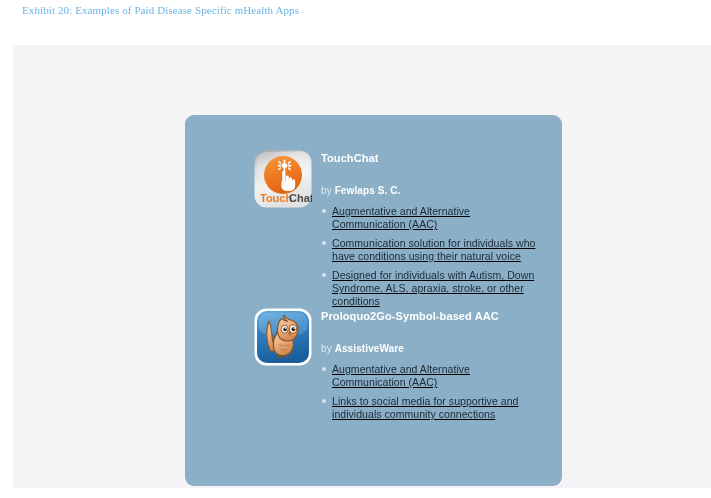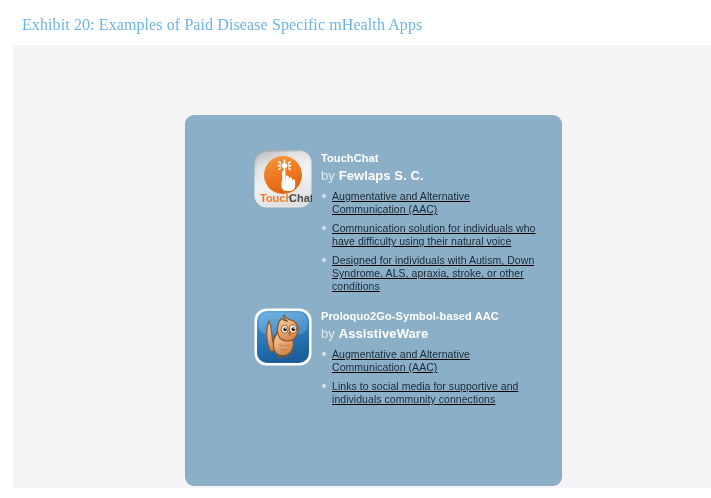--- a/index.html
+++ b/index.html
@@ -12,23 +12,23 @@
     background: #ffffff;
     font-family: "Liberation Sans", sans-serif;
     overflow: hidden;
     position: relative;
   }
 
   
   .exhibit-title {
     position: absolute;
     left: 22px;
-    top: 16px;
+    top: 4px;
     font-family: "Liberation Serif", serif;
-    font-size: 16px;
+    font-size: 11px;
     color: #6cb4e4;
     letter-spacing: 0.1px;
     white-space: nowrap;
   }
 
   
   .content-card {
     position: absolute;
     left: 13px;
     top: 45px;
@@ -70,24 +70,24 @@
   }
 
   .app-name {
     font-size: 11px;
     font-weight: bold;
     color: #ffffff;
     line-height: 14px;
     letter-spacing: 0.1px;
   }
   .app-dev {
-    font-size: 13px;
+    font-size: 10px;
     color: #dfe9f0;
     line-height: 15px;
-    margin-top: 3px;
+    margin-top: 18px;
     letter-spacing: 0.1px;
   }
   .app-dev b {
     color: #ffffff;
     font-weight: bold;
   }
 
   .feature-list {
     list-style: none;
     margin: 7px 0 0 0;
@@ -171,21 +171,21 @@
         </svg>
       </div>
 
       <div class="app-text">
         <div class="app-name">TouchChat</div>
         <div class="app-dev">
           <span>by </span><b>Fewlaps S. C.</b>
         </div>
         <ul class="feature-list">
           <li class="feature-item">Augmentative and Alternative Communication (AAC)</li>
-          <li class="feature-item">Communication solution for individuals who have difficulty using their natural voice</li>
+          <li class="feature-item">Communication solution for individuals who have conditions using their natural voice</li>
           <li class="feature-item">Designed for individuals with Autism, Down Syndrome, ALS, apraxia, stroke, or other conditions</li>
         </ul>
       </div>
     </div>
 
     <div class="app-entry second">
 
       <div class="app-icon-wrap">
         <svg width="58" height="58" viewBox="0 0 58 58" aria-hidden="true">
           <defs>

